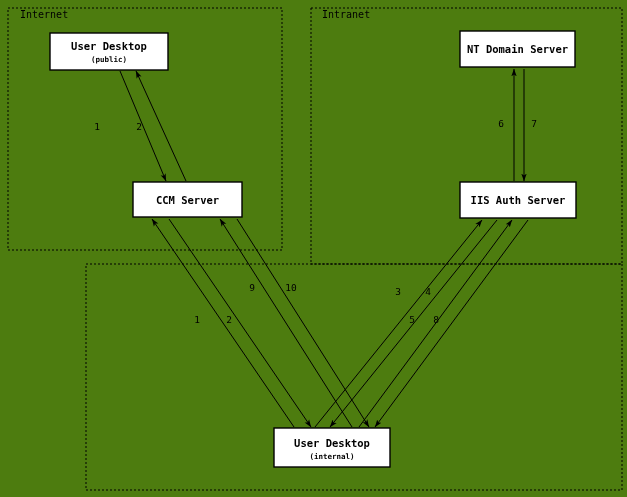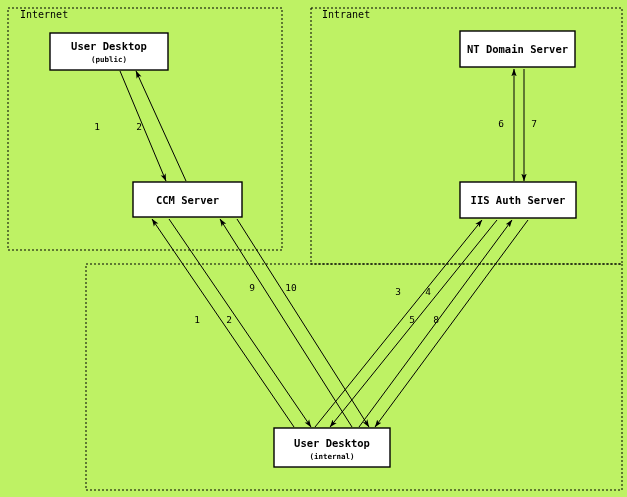--- a/index.html
+++ b/index.html
@@ -4,21 +4,21 @@
 <style>
   html, body {
     margin: 0;
     padding: 0;
     background: #ffffff;
   }
   #diagram-root {
     position: relative;
     width: 627px;
     height: 497px;
-    background: #bef264;
+    background: #4d7c0f;
     font-family: "DejaVu Sans Mono", monospace;
     overflow: hidden;
   }
   svg#diagram-canvas {
     position: absolute;
     top: 0;
     left: 0;
     width: 627px;
     height: 497px;
   }

